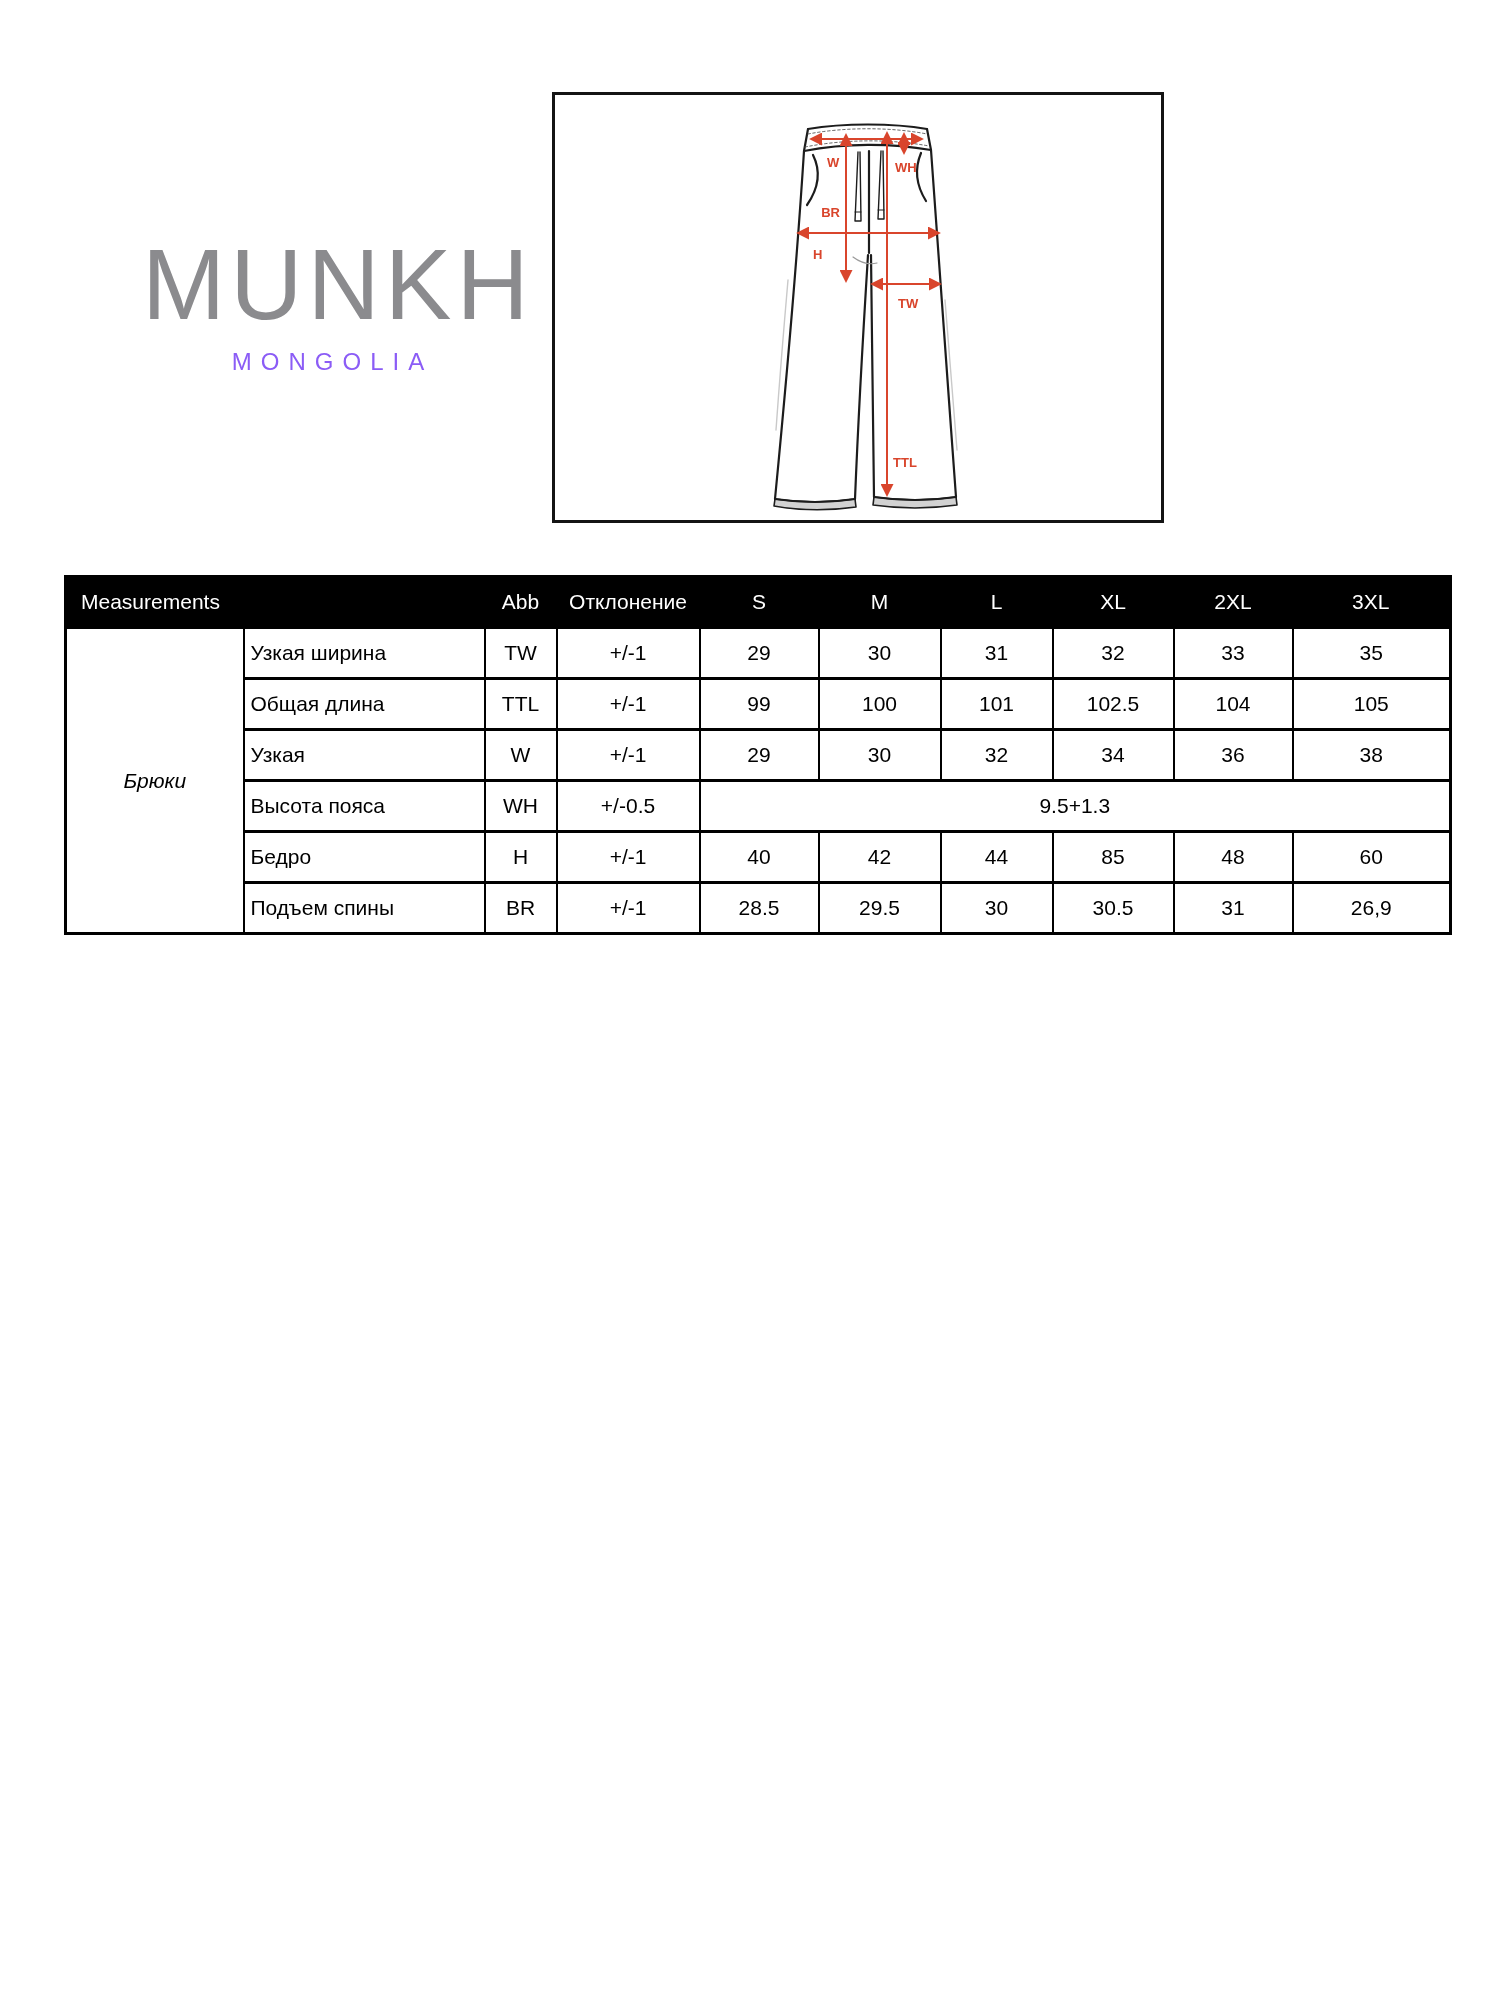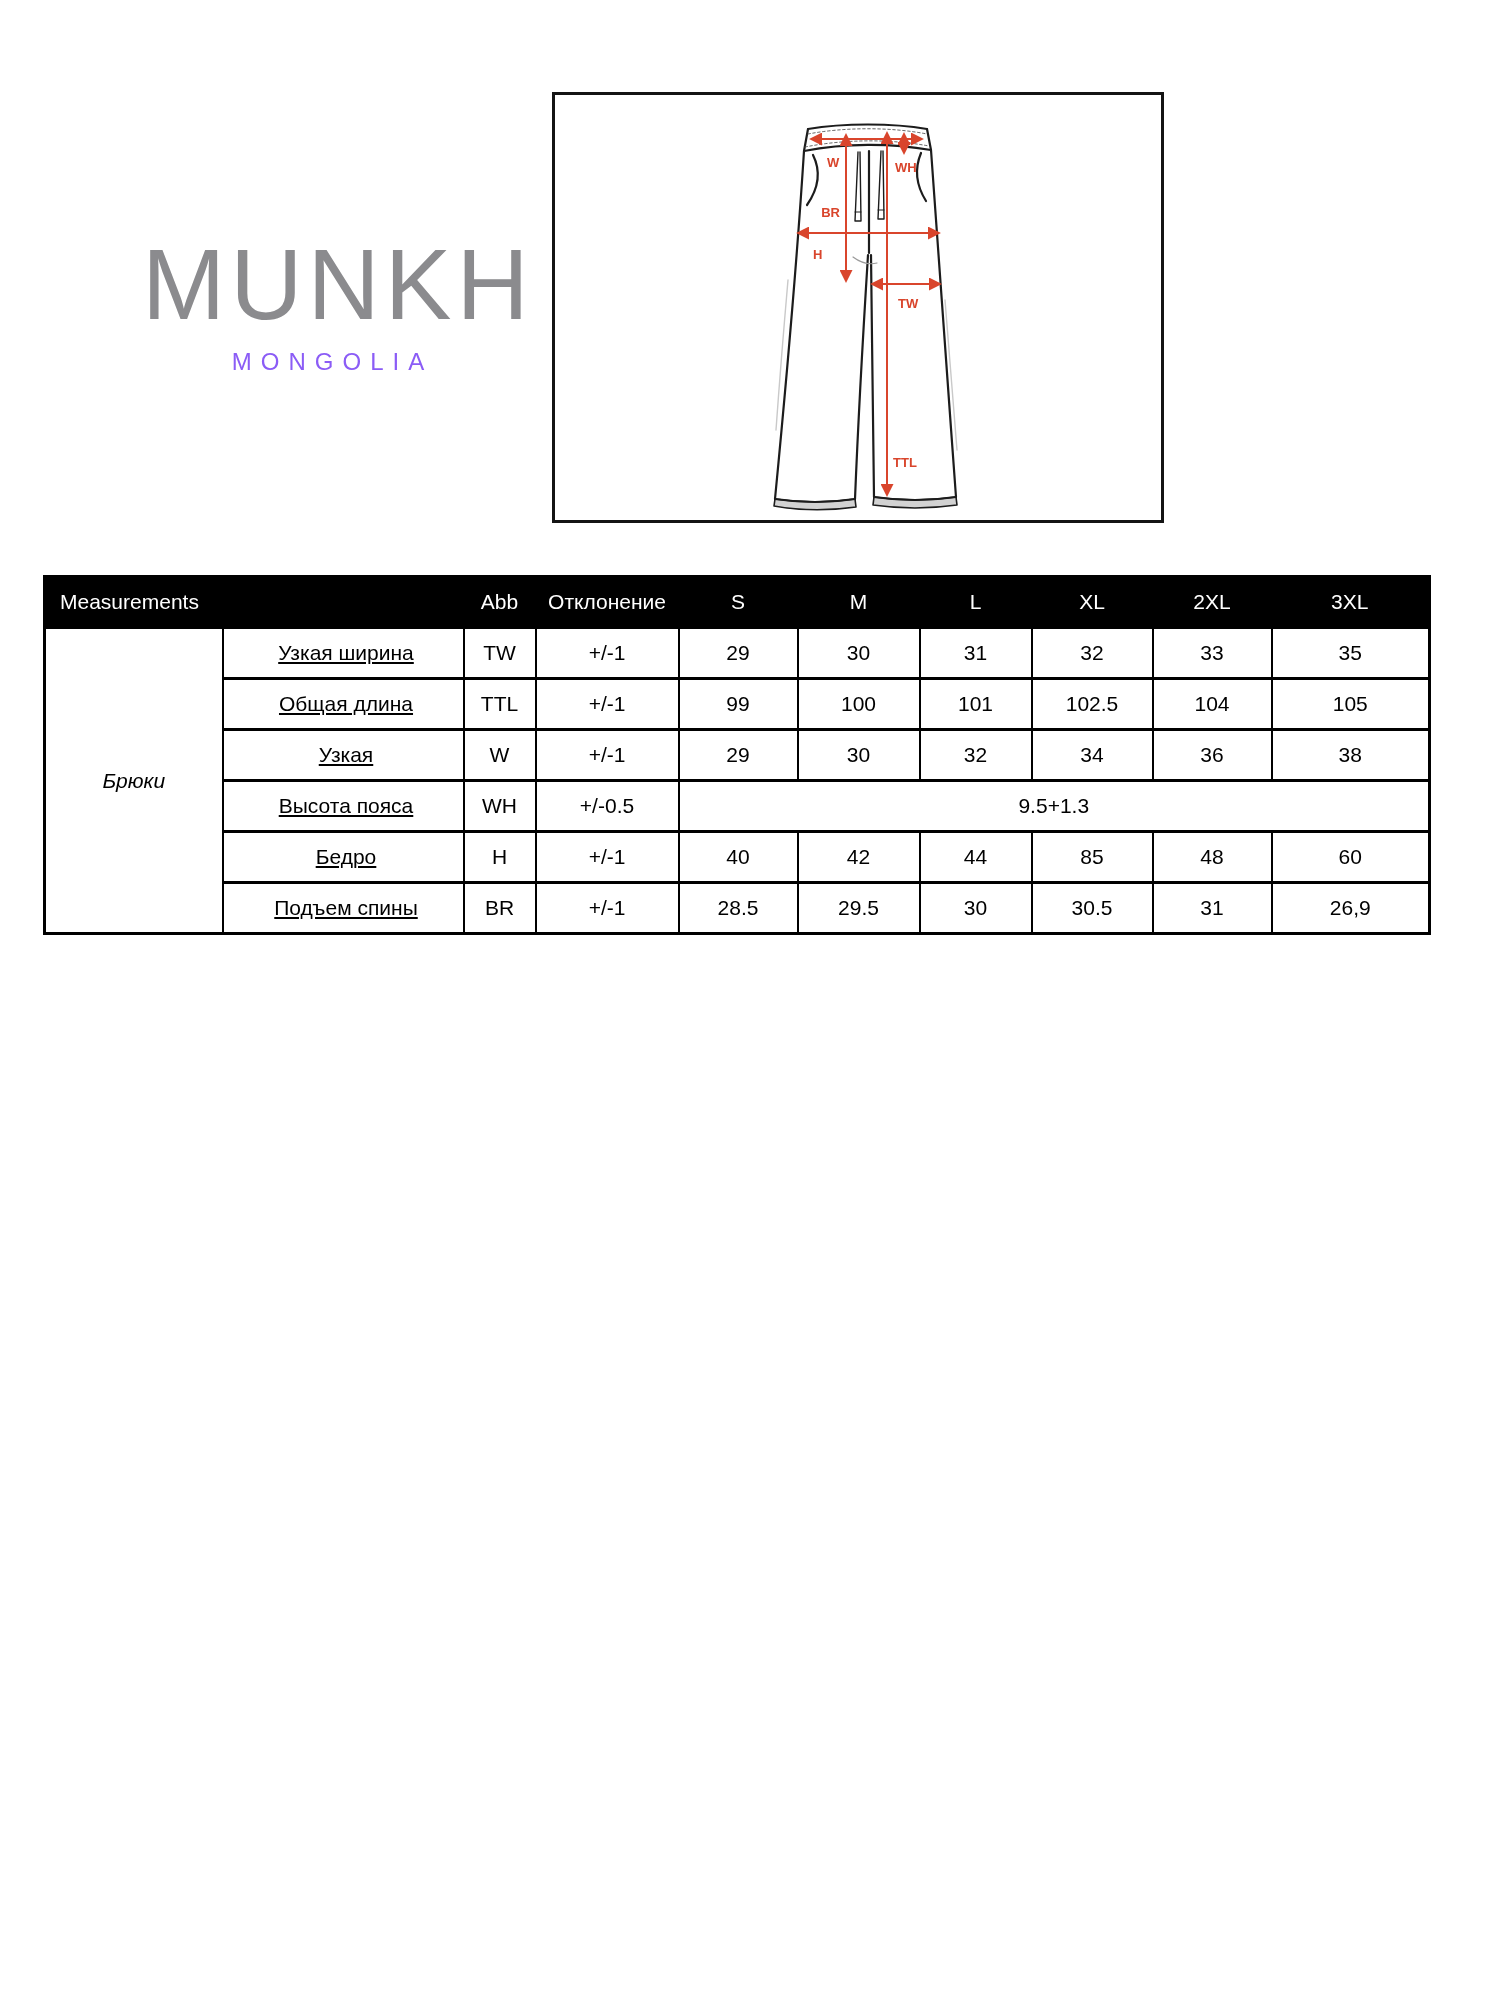--- a/index.html
+++ b/index.html
@@ -22,36 +22,36 @@
 
   
   .diagram-box {
     position:absolute; left:552px; top:92px; width:612px; height:431px;
     border:3px solid #141414; box-sizing:border-box; background:#fff;
   }
   .diagram-box svg { display:block; width:100%; height:100%; }
 
   
   .size-table {
-    position:absolute; left:43px; top:575px; width:1385px;
+    position:absolute; left:64px; top:575px; width:1385px;
     border-collapse:collapse; table-layout:fixed;
     border:3px solid #000;
   }
   .size-table th {
     background:#000; color:#fff; font-weight:normal;
     font-size:21px; height:48px; padding:0; text-align:center;
     border:0;
   }
   .size-table .th-meas { text-align:left; padding-left:14px; }
   .size-table td {
     border:2px solid #000; border-top-width:3px;
     font-size:21px; text-align:center; height:48px; padding:0;
     background:#fff; color:#000;
   }
-  .size-table .name-cell { text-align:center; padding-left:6px;text-decoration:underline; }
+  .size-table .name-cell { text-align:left; padding-left:6px; }
   .size-table .group-cell { text-align:center;font-style:italic; }
 </style>
 </head>
 <body>
 
 <div class="logo">
   <div class="logo-main">MUNKH</div>
   <div class="logo-sub">MONGOLIA</div>
 </div>
 

